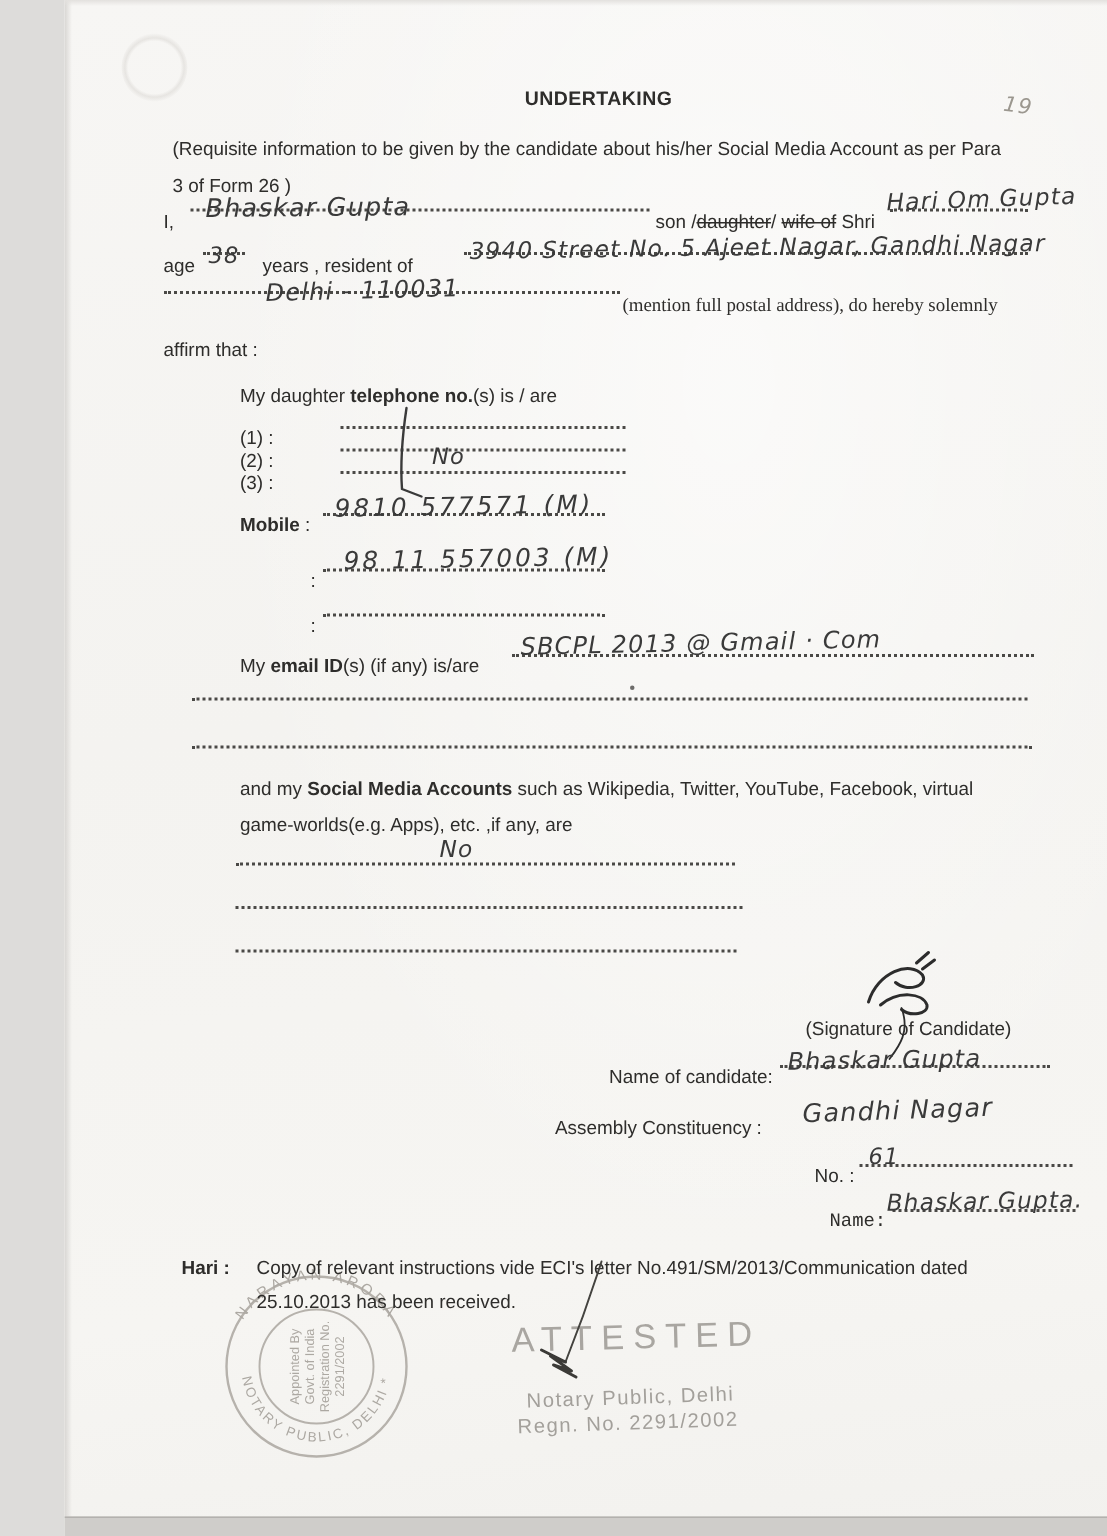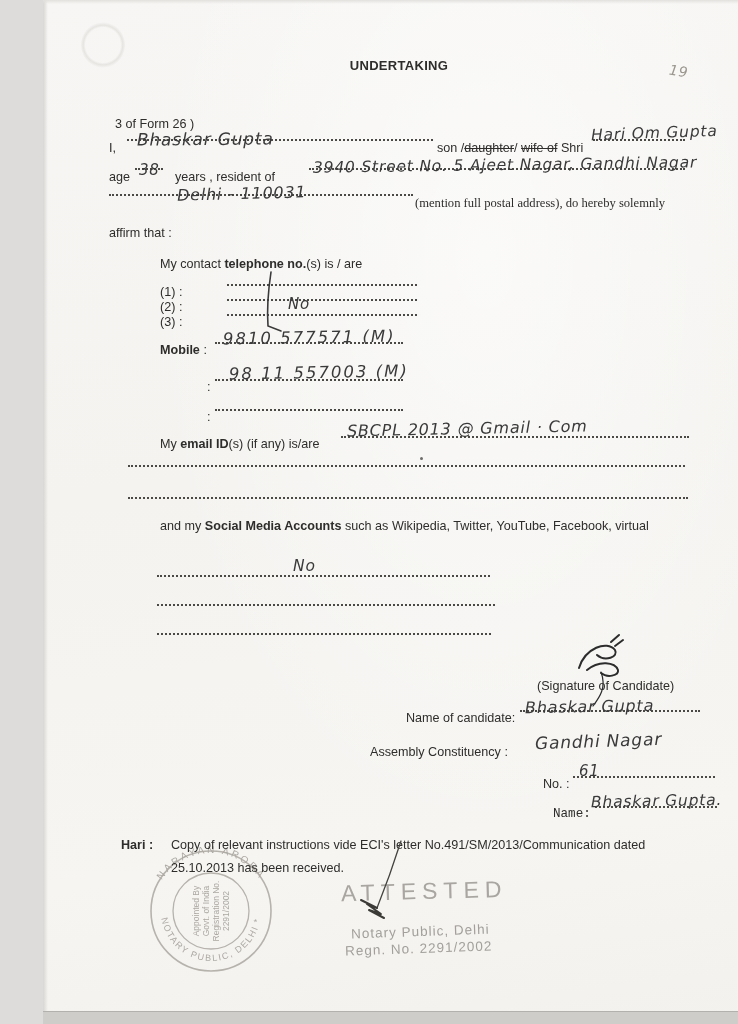--- a/index.html
+++ b/index.html
@@ -39,20 +39,21 @@
 </head>
 <body>
 
 <div class="scan">
 
   <div class="smudge"></div>
 
   <div class="abs p b" style="left:0; top:58px; width:712px; text-align:center; font-size:13px; letter-spacing:0.3px;">UNDERTAKING</div>
   <div class="abs hand pencil" style="left:626px; top:63px; font-size:14px; transform:rotate(8deg); color:#9b978f;">19</div>
 
+  <div class="abs p" style="left:72px; top:92px;">(Requisite information to be given by the candidate about his/her Social Media Account as per Para</div>
   <div class="abs p" style="left:72px; top:117px;">3 of Form 26 )</div>
 
   <div class="abs p" style="left:66px; top:141px;">I,</div>
   <span class="abs dots" style="left:84px; top:125px; width:306px;"></span>
   <div class="abs hand" style="left:94px; top:129px; font-size:17px; transform:rotate(-0.5deg);">Bhaskar Gupta</div>
   <div class="abs p" style="left:394px; top:141px;">
     <span>son /</span><span class="strike">daughter</span><span>/ </span><span class="strike">wife of</span><span> Shri</span>
   </div>
   <span class="abs dots" style="left:550px; top:125px; width:92px;"></span>
   <div class="abs hand" style="left:548px; top:124px; font-size:15.5px; transform:rotate(-2deg);">Hari Om Gupta</div>
@@ -64,21 +65,21 @@
   <span class="abs dots" style="left:266px; top:154px; width:376px;"></span>
   <div class="abs hand" style="left:270px; top:156px; font-size:15.5px; transform:rotate(-0.8deg);">3940 Street No. 5 Ajeet Nagar, Gandhi Nagar</div>
 
   <span class="abs dots" style="left:66px; top:180px; width:304px;"></span>
   <div class="abs hand" style="left:134px; top:184px; font-size:16px; transform:rotate(-1.5deg);">Delhi - 110031</div>
   <div class="abs p" style="left:372px; top:196px;font-family:Liberation Serif, serif;">(mention full postal address), do hereby solemnly</div>
 
   <div class="abs p" style="left:66px; top:226px;">affirm that :</div>
 
   <div class="abs p" style="left:117px; top:257px;">
-    <span>My contact </span><span class="b">telephone no.</span><span>(s) is / are</span>
+    <span>My daughter </span><span class="b">telephone no.</span><span>(s) is / are</span>
   </div>
 
   <div class="abs p" style="left:117px; top:285px;">(1)  :</div>
   <span class="abs dots" style="left:184px; top:270px; width:190px;"></span>
   <div class="abs p" style="left:117px; top:300px;">(2)  :</div>
   <span class="abs dots" style="left:184px; top:285px; width:190px;"></span>
   <div class="abs p" style="left:117px; top:315px;">(3)  :</div>
   <span class="abs dots" style="left:184px; top:300px; width:190px;"></span>
   <div class="abs hand" style="left:245px; top:295px; font-size:15px;">No</div>
   <svg class="abs" style="left:212px; top:268px;" width="36" height="72">
@@ -104,20 +105,21 @@
   <span class="abs dots" style="left:298px; top:422px; width:348px;"></span>
   <div class="abs hand" style="left:304px; top:419px; font-size:16px; transform:rotate(-1.2deg);">SBCPL 2013 @ Gmail · Com</div>
   <div class="speck" style="left:377px; top:457px;"></div>
 
   <span class="abs dots" style="left:85px; top:451px; width:557px;"></span>
   <span class="abs dots" style="left:85px; top:483px; width:560px;"></span>
 
   <div class="abs p" style="left:117px; top:519px;">
     <span>and my </span><span class="b">Social Media Accounts</span><span> such as Wikipedia, Twitter, YouTube, Facebook, virtual</span>
   </div>
+  <div class="abs p" style="left:117px; top:543px;">game-worlds(e.g.  Apps), etc. ,if any, are</div>
   <span class="abs dots" style="left:114px; top:561px; width:333px;"></span>
   <div class="abs hand" style="left:250px; top:557px; font-size:15.5px;">No</div>
   <span class="abs dots" style="left:114px; top:590px; width:338px;"></span>
   <span class="abs dots" style="left:114px; top:619px; width:334px;"></span>
 
   <svg class="abs" style="left:512px; top:632px;" width="90" height="80">
     <path d="M 24 36 C 30 16, 52 8, 60 18 C 64 25, 50 30, 42 23 M 32 38 C 44 28, 60 30, 63 38 C 64 44, 52 46, 46 41 M 56 10 L 64 3 M 60 14 L 68 8" fill="none" stroke="#2c2c2c" stroke-width="2" stroke-linecap="round"></path>
     <path d="M 46 40 C 52 56, 44 66, 38 74" fill="none" stroke="#2c2c2c" stroke-width="1.2" stroke-linecap="round"></path>
   </svg>
   <div class="abs p" style="left:494px; top:679px;">(Signature of Candidate)</div>

